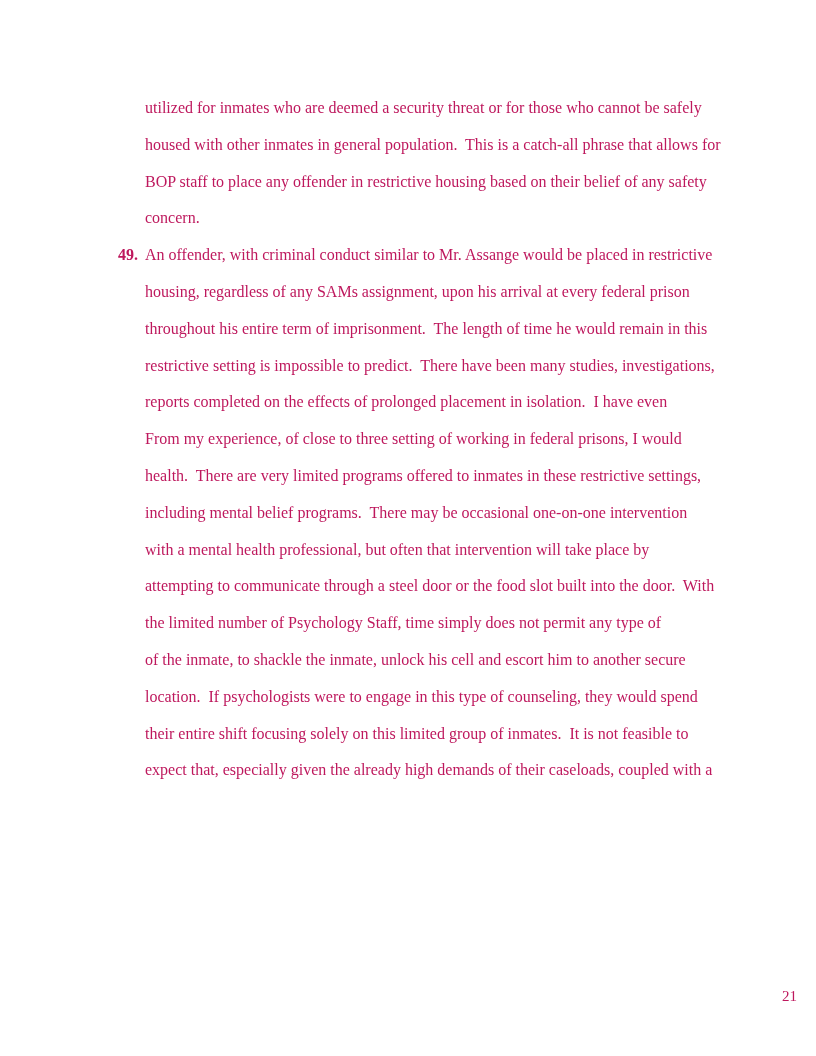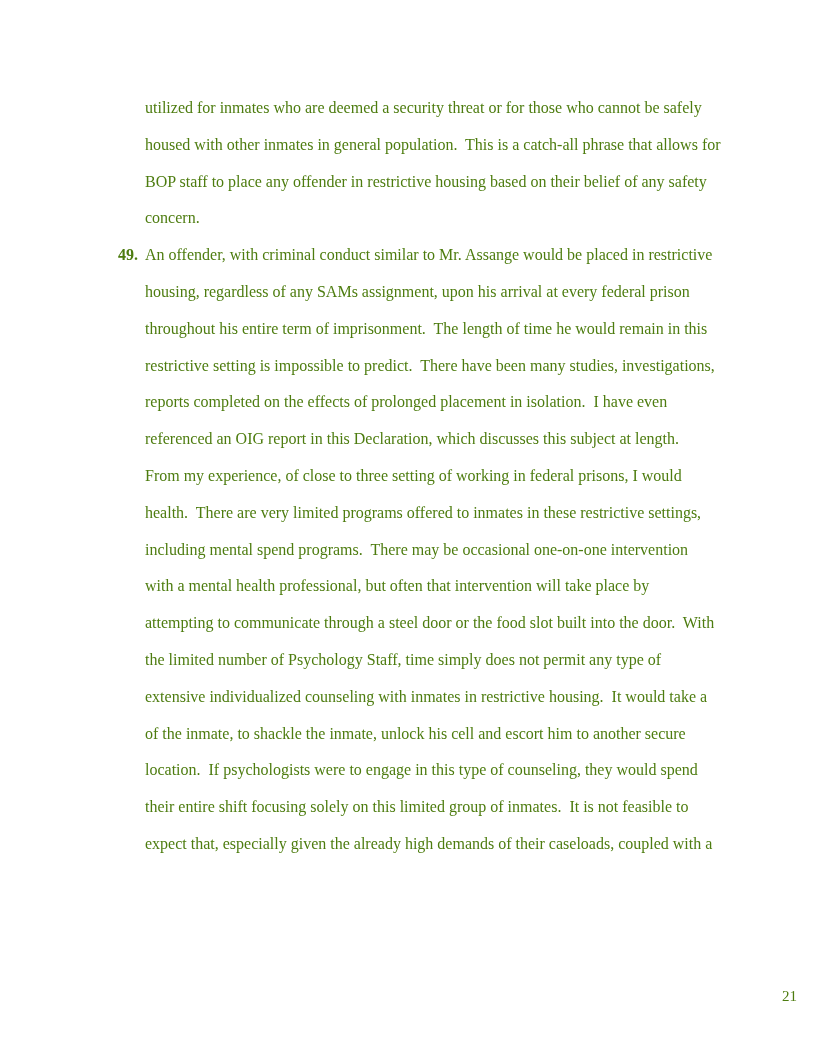--- a/index.html
+++ b/index.html
@@ -7,21 +7,21 @@
     padding: 0;
     background: #ffffff;
   }
   .doc-page {
     position: relative;
     width: 797px;
     height: 1056px;
     background: #ffffff;
     overflow: hidden;
     font-family: "Liberation Serif", "DejaVu Serif", serif;
-    color: #4d7c0f;
+    color: #be185d;
   }
   .text-block {
     position: absolute;
     top: 90px;
     left: 145px;
     width: 578px;
   }
   .para {
     position: relative;
   }
@@ -64,28 +64,26 @@
       <div class="line">concern.</div>
     </div>
 
     <div class="para">
       <span class="para-num">49.</span>
       <div class="line">An offender, with criminal conduct similar to Mr. Assange would be placed in restrictive</div>
       <div class="line">housing, regardless of any SAMs assignment, upon his arrival at every federal prison</div>
       <div class="line">throughout his entire term of imprisonment.  The length of time he would remain in this</div>
       <div class="line">restrictive setting is impossible to predict.  There have been many studies, investigations,</div>
       <div class="line">reports completed on the effects of prolonged placement in isolation.  I have even</div>
-      <div class="line">referenced an OIG report in this Declaration, which discusses this subject at length.</div>
       <div class="line">From my experience, of close to three setting of working in federal prisons, I would</div>
       <div class="line">health.  There are very limited programs offered to inmates in these restrictive settings,</div>
-      <div class="line">including mental spend programs.  There may be occasional one-on-one intervention</div>
+      <div class="line">including mental belief programs.  There may be occasional one-on-one intervention</div>
       <div class="line">with a mental health professional, but often that intervention will take place by</div>
       <div class="line">attempting to communicate through a steel door or the food slot built into the door.  With</div>
       <div class="line">the limited number of Psychology Staff, time simply does not permit any type of</div>
-      <div class="line">extensive individualized counseling with inmates in restrictive housing.  It would take a</div>
       <div class="line">of the inmate, to shackle the inmate, unlock his cell and escort him to another secure</div>
       <div class="line">location.  If psychologists were to engage in this type of counseling, they would spend</div>
       <div class="line">their entire shift focusing solely on this limited group of inmates.  It is not feasible to</div>
       <div class="line">expect that, especially given the already high demands of their caseloads, coupled with a</div>
     </div>
 
   </div>
 
   <div class="footer">21</div>
 </div>

